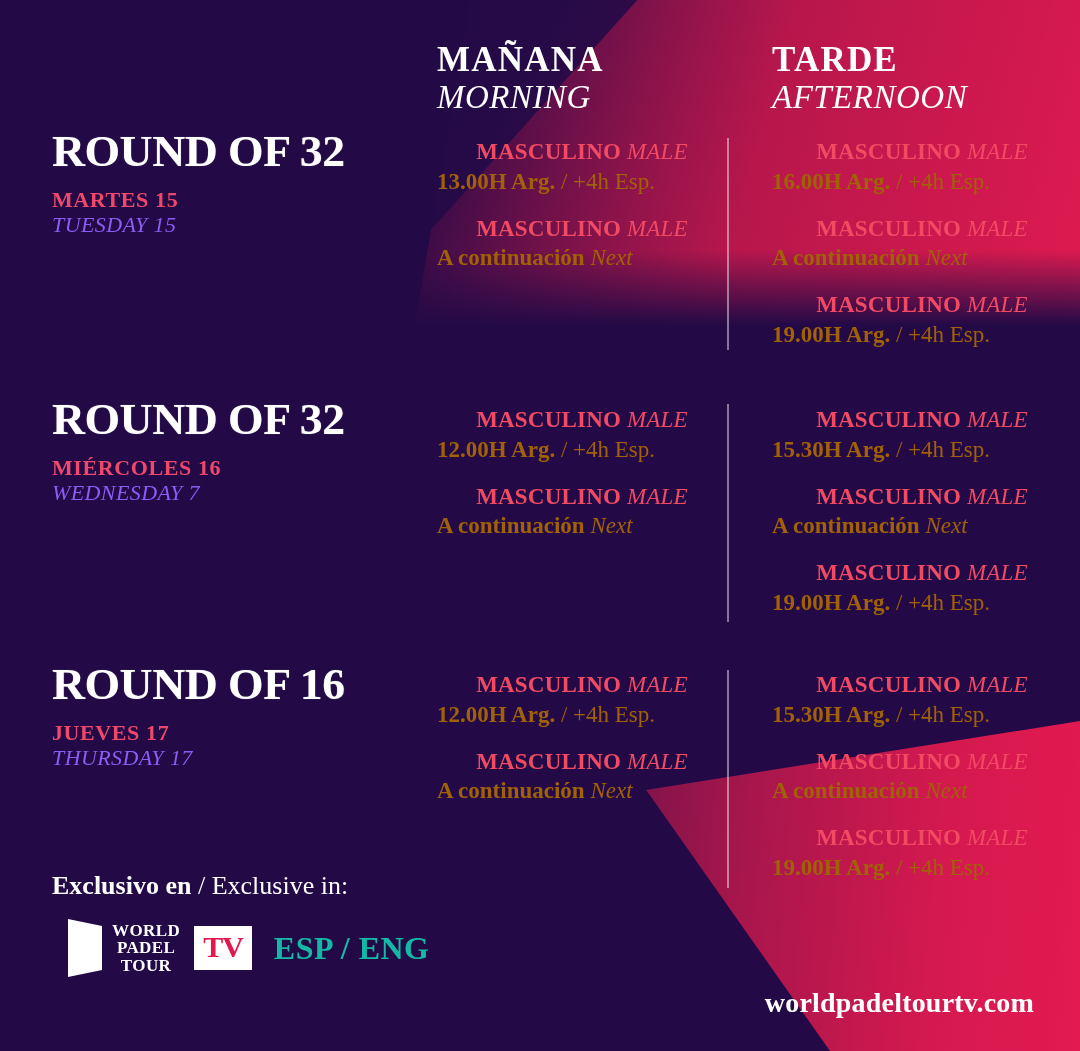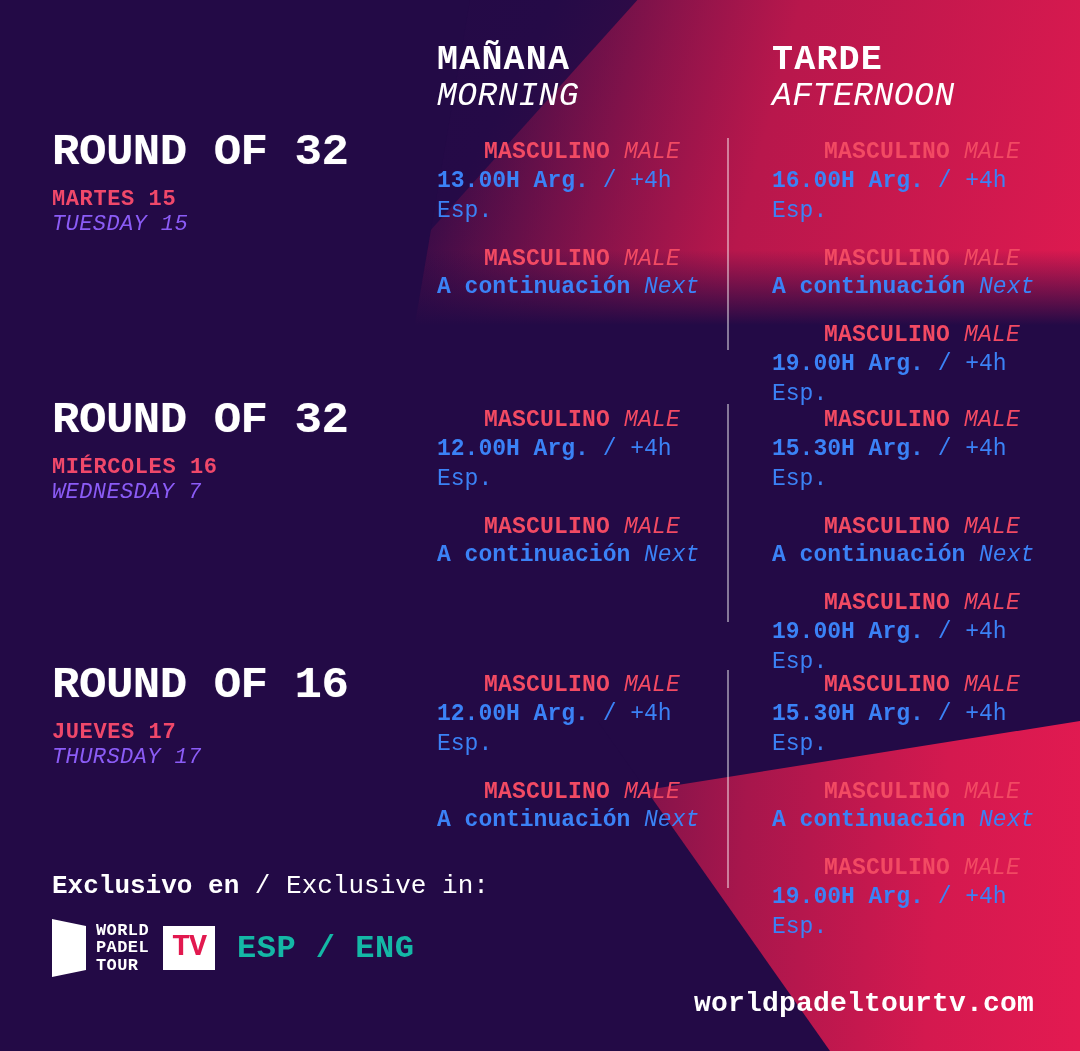--- a/index.html
+++ b/index.html
@@ -5,21 +5,21 @@
   html, body {
     margin: 0;
     padding: 0;
     background: #1b0a3c;
   }
   #page {
     position: relative;
     width: 1080px;
     height: 1051px;
     overflow: hidden;
-    font-family: Liberation Mono, monospace;
+    font-family: Liberation Serif, serif;
     color: #ffffff;
     background: #24094a;
   }
   
   .bg-base {
     position: absolute;
     inset: 0;
     background: linear-gradient(118deg, #210a44 0%, #250a47 34%, #3d0c47 48%, #6d1149 62%, #a8164b 78%, #d4194e 92%, #e01a50 100%);
   }
   .bg-wedge-top {
@@ -175,21 +175,21 @@
     color: #f24a63;
   }
   .match .cat .en {
     font-weight: 400;
     font-style: italic;
     color: #f24a63;
   }
   .match .time {
     font-size: 23px;
     line-height: 1.3;
-    color: #3b82f6;
+    color: #a16207;
   }
   .match .time .strong {
     font-weight: 800;
   }
   .match .time .ital {
     font-style: italic;
     font-weight: 400;
   }
 
   .divider {
@@ -215,24 +215,25 @@
     top: 10px;
     font-size: 26px;
     color: #ffffff;
     white-space: nowrap;
   }
   .exclusive .b { font-weight: 800; text-align: center; }
   .exclusive .n { font-weight: 400; }
 
   .logo-row {
     position: absolute;
-    left: 52px;
+    left: 68px;
     top: 58px;
     display: flex;
     align-items: center;
+    text-align: center;
   }
   .wpt-mark {
     width: 34px;
     height: 58px;
     background: #ffffff;
     clip-path: polygon(0 0, 100% 12%, 100% 88%, 0 100%);
     margin-right: 10px;
   }
   .wpt-text {
     font-size: 17px;

